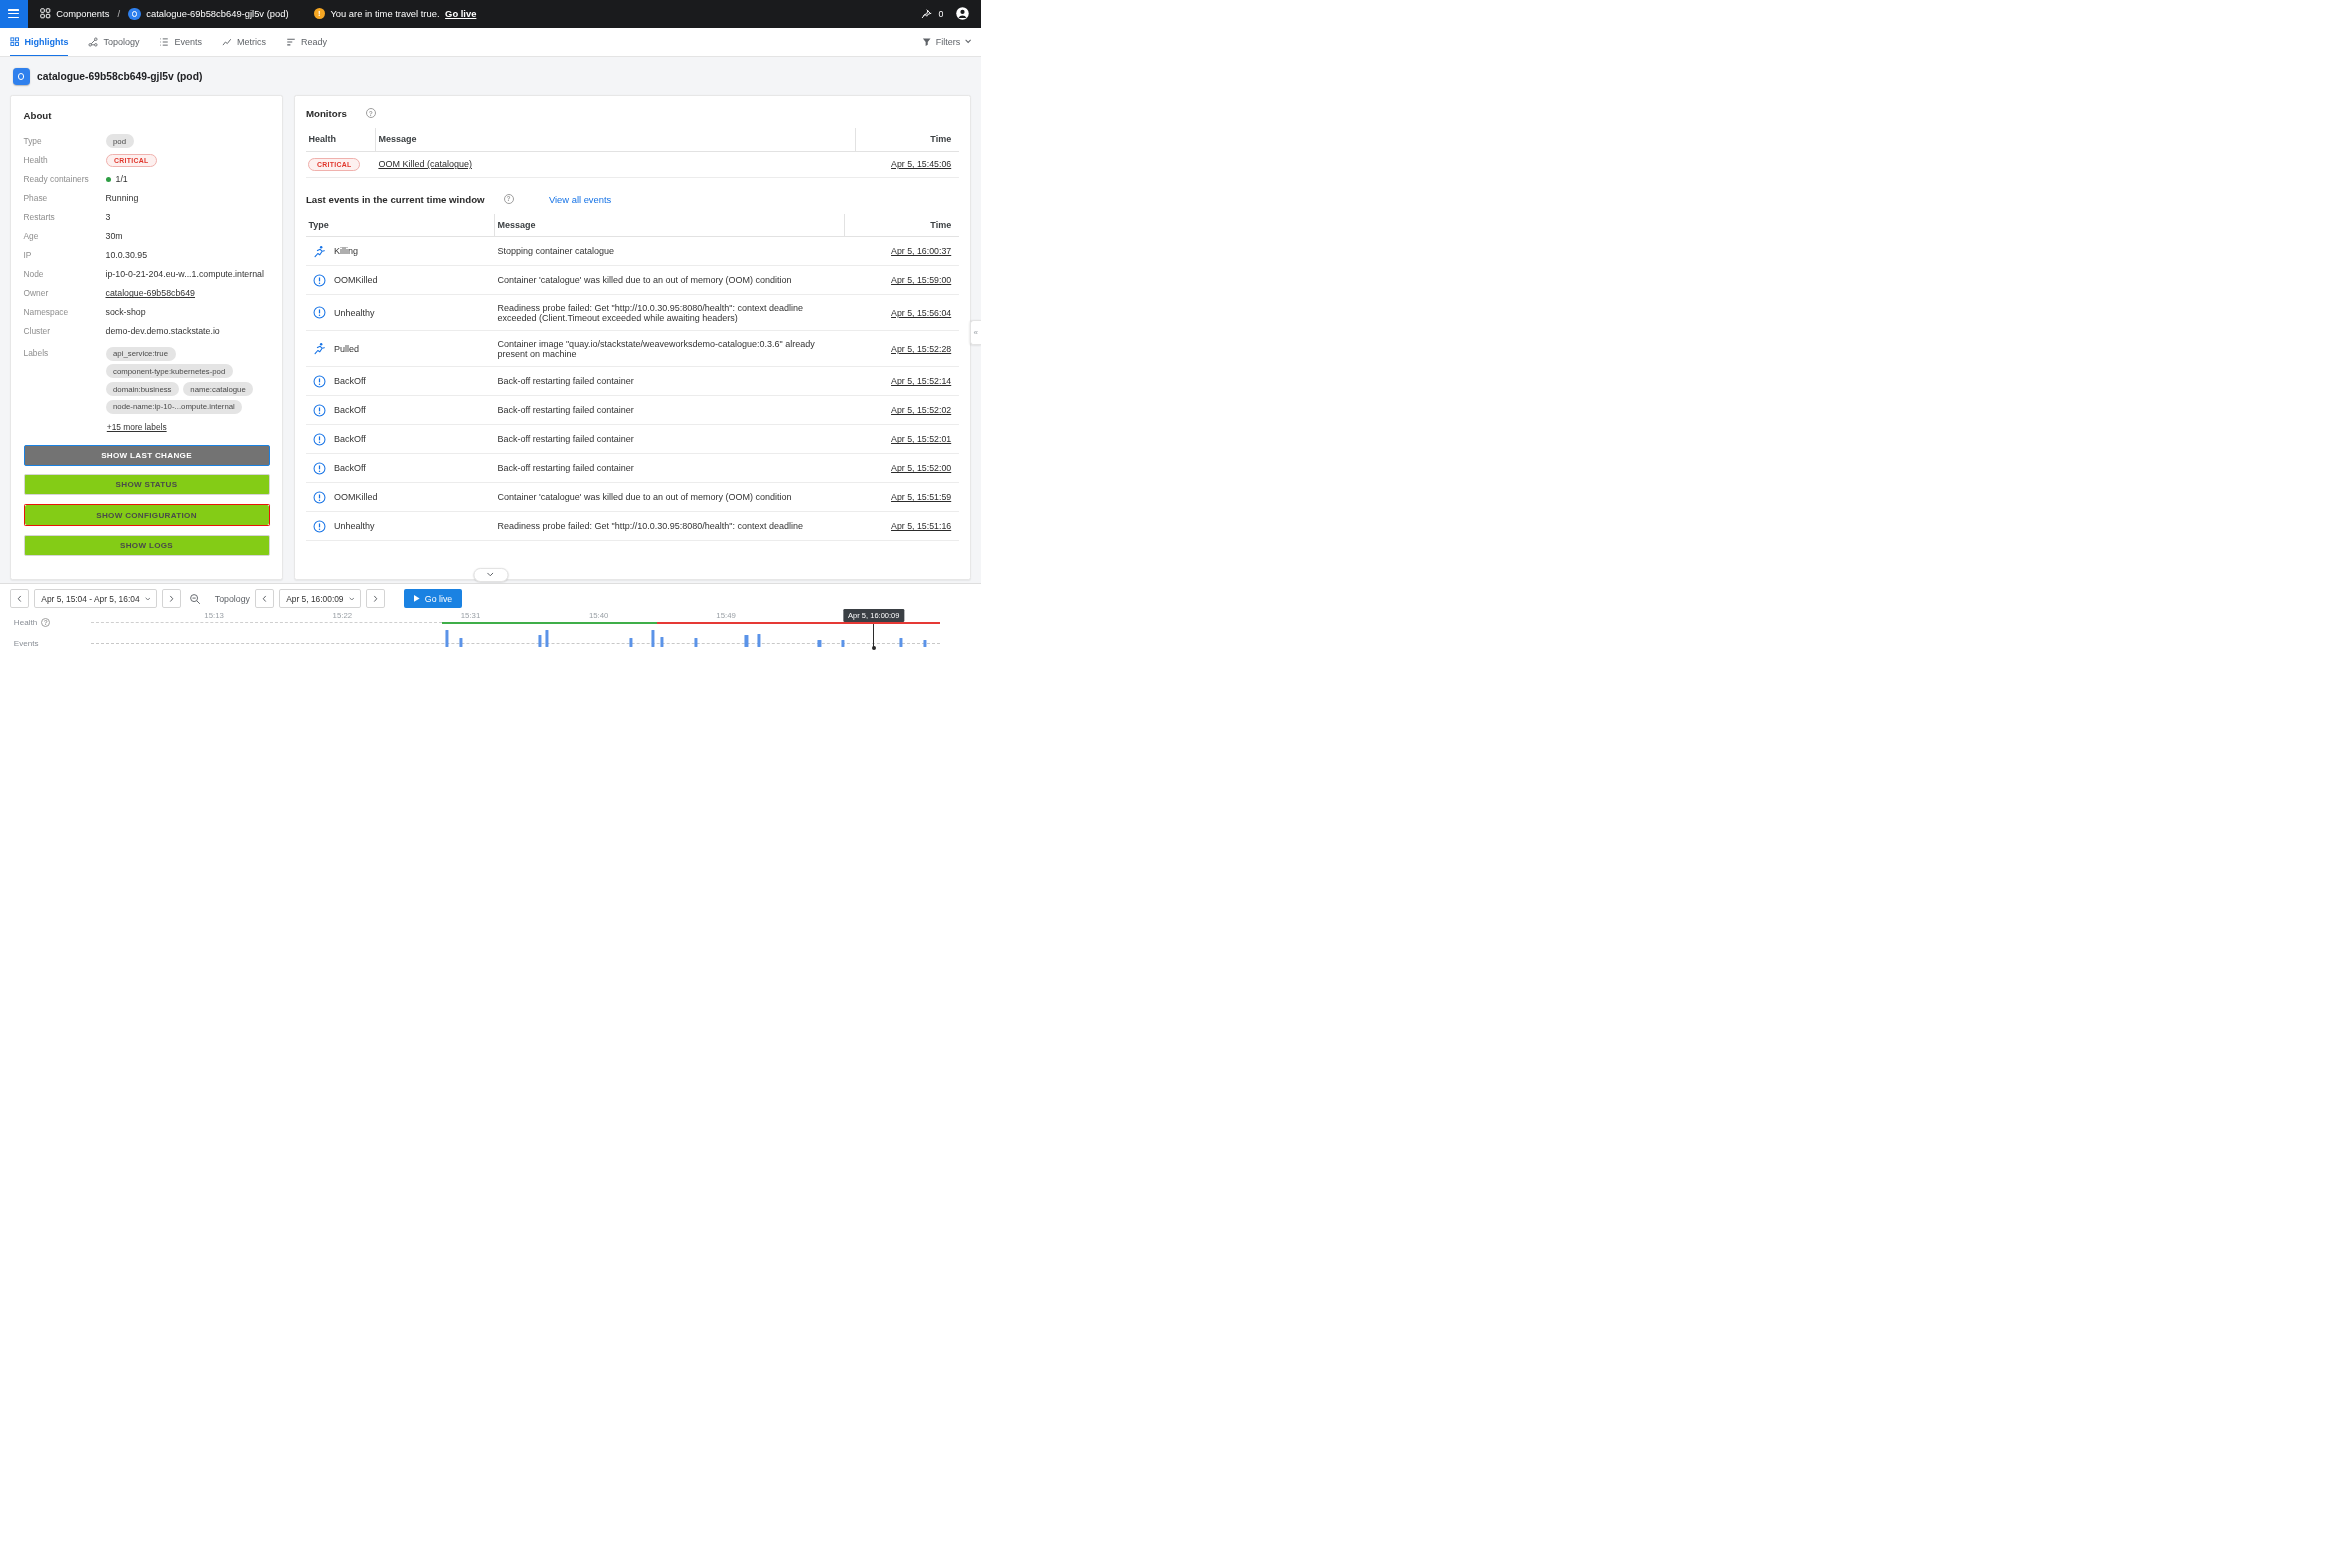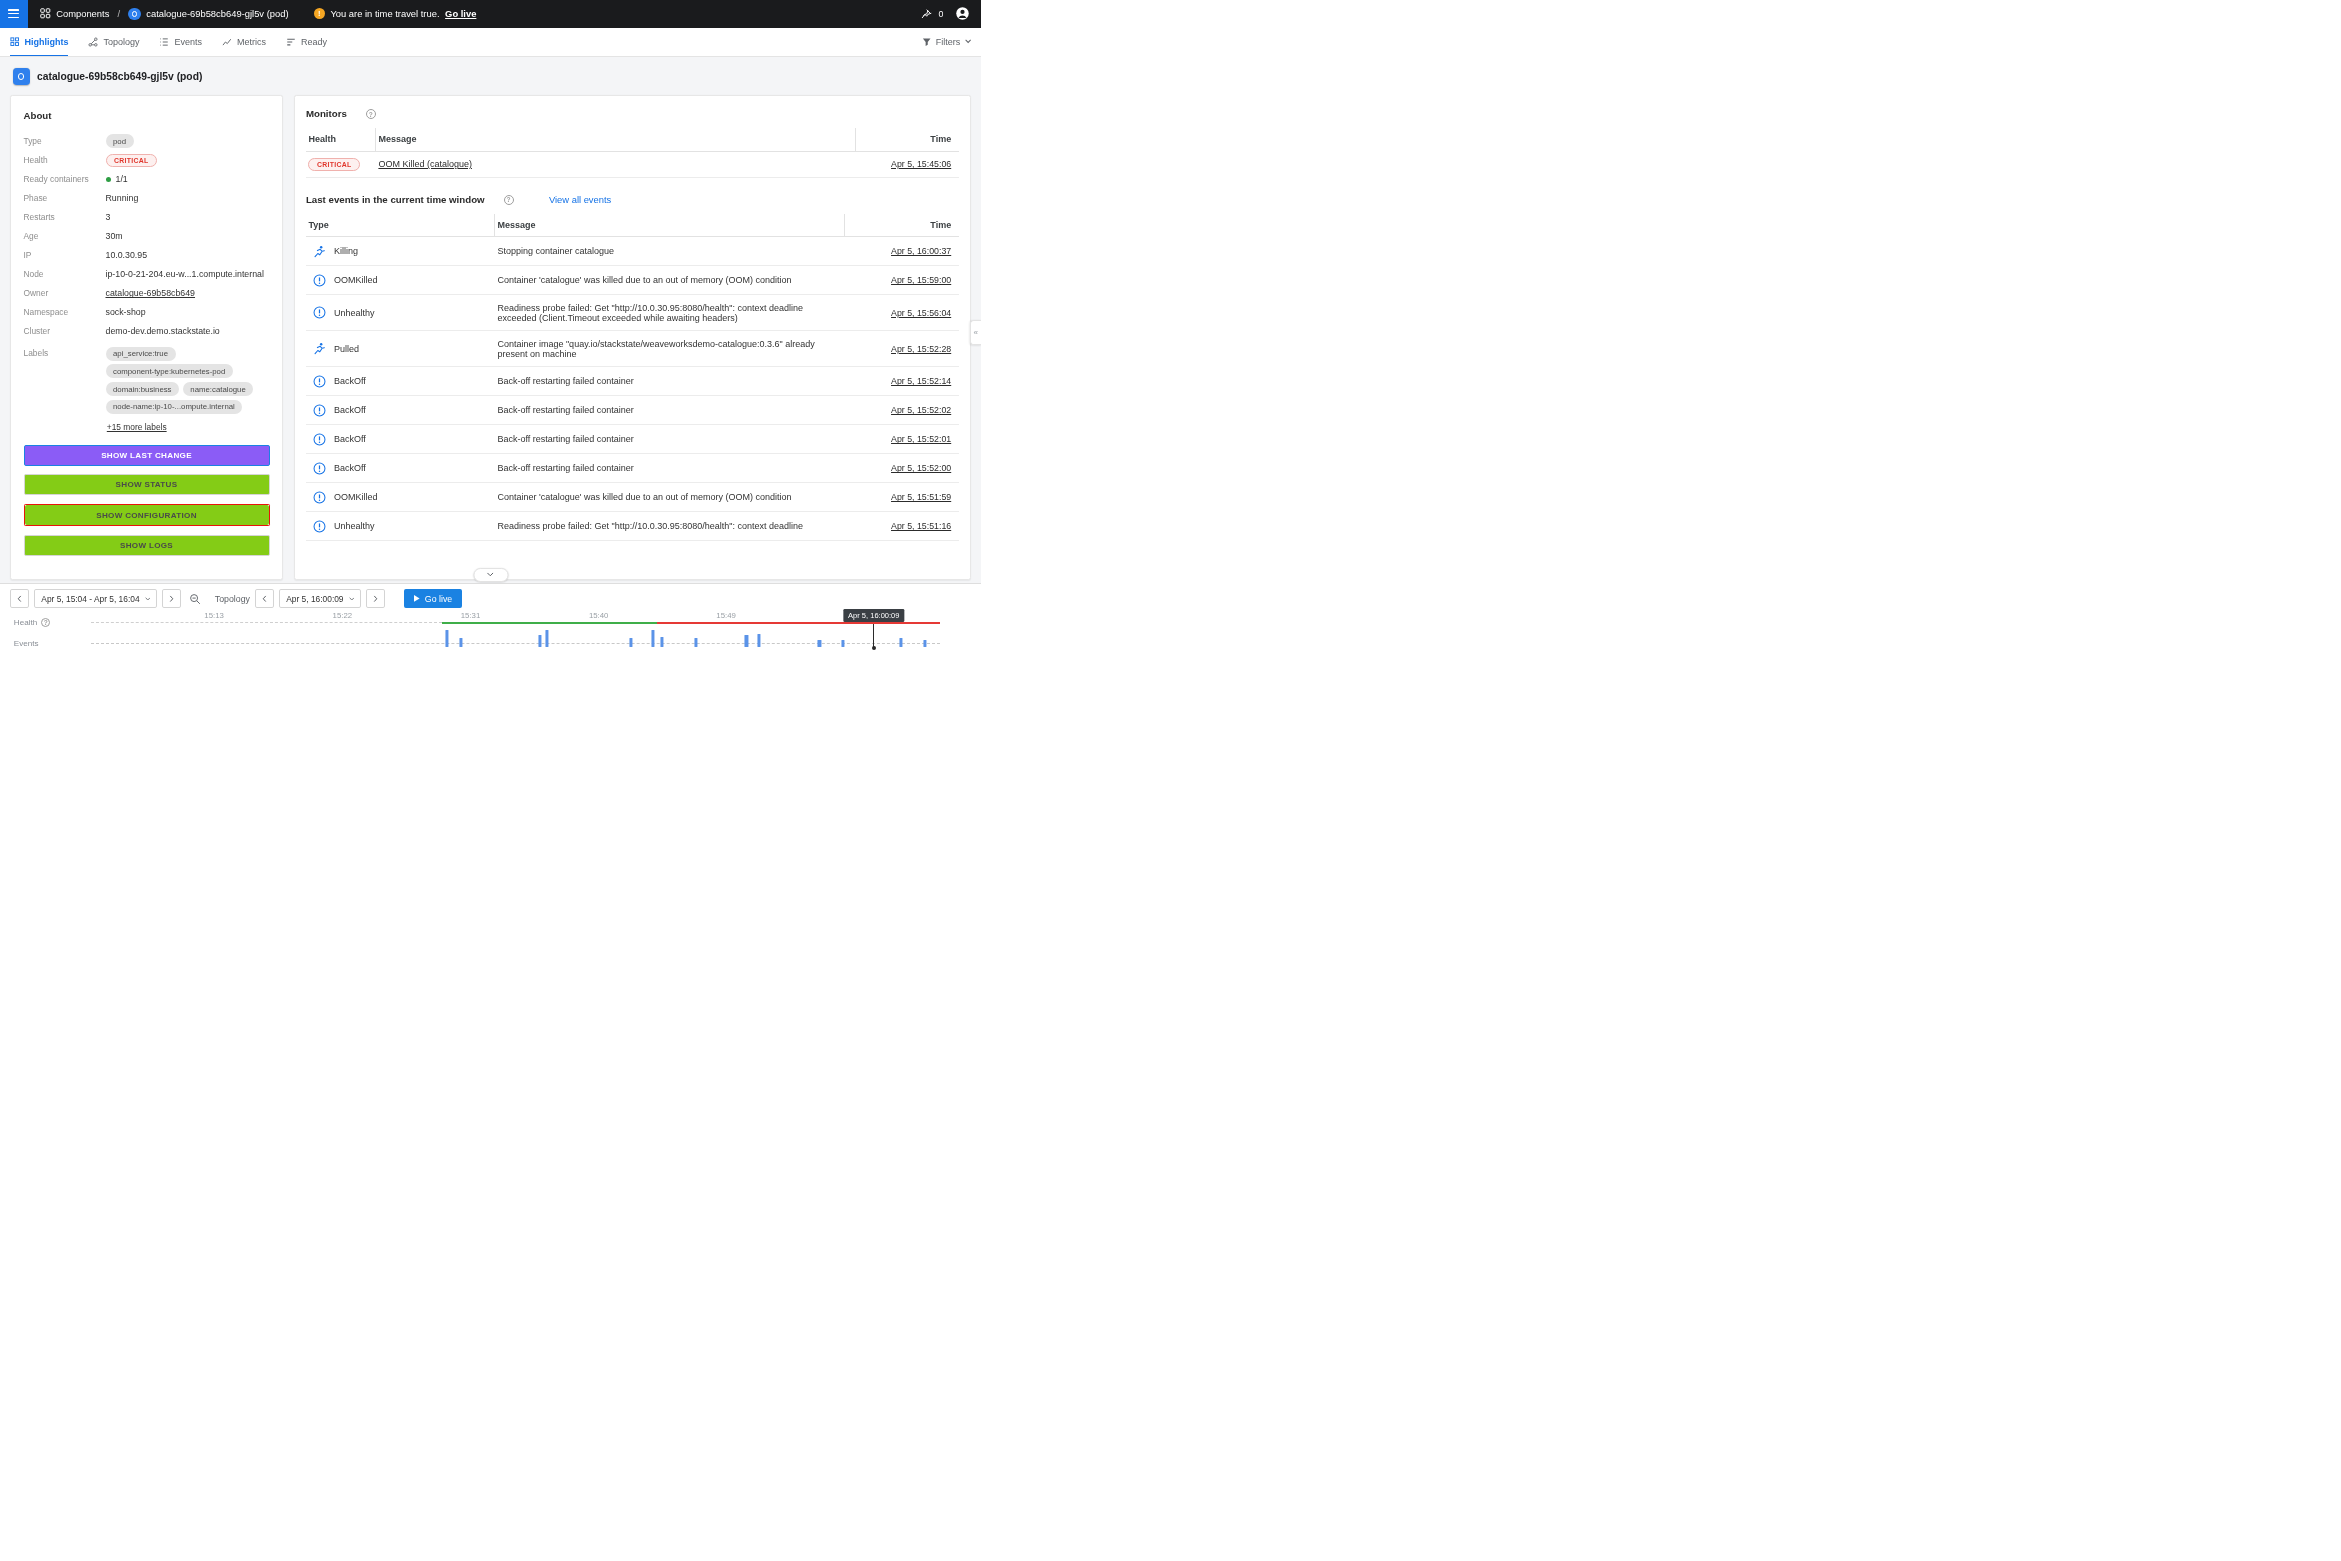--- a/index.html
+++ b/index.html
@@ -48,28 +48,28 @@
   .pill-critical { background:#fdf0ef; color:#e0362c; border:0.6px solid #f0b1ad; font-size:6.9px; font-weight:bold; letter-spacing:0.3px; padding:1.9px 7.5px; border-radius:7.5px; }
   .pill-deviating { background:#fff; color:#f29423; border:0.6px solid #f5c98c; font-size:6.9px; font-weight:bold; letter-spacing:0.3px; padding:1.9px 7.5px; border-radius:7.5px; }
   .dot-green { width:5px; height:5px; border-radius:50%; background:#2e9e44; display:inline-block; }
   .text-link { color:#333; text-decoration:underline; cursor:pointer; }
   .labels-block { display:flex; margin-top:2.5px; }
   .labels-pills { display:flex; flex-wrap:wrap; max-width:166px; padding-top:1.3px; }
   .labels-pills .pill-gray { margin:1.9px 3.8px 1.9px 0; }
   .more-labels { display:block; font-size:8.4px; color:#333; text-decoration:underline; margin:6.3px 0 0 1.3px; cursor:pointer; }
   .btn-stack { margin-top:12.5px; display:flex; flex-direction:column; gap:8.8px; }
   .btn { height:21px; width:100%; border-radius:1.9px; font-size:8.1px; font-weight:bold; letter-spacing:0.3px; cursor:pointer; font-family:inherit; }
-  .btn-primary { background:#8b5cf6; border:0.6px solid #1a82e2; color:#fff; }
+  .btn-primary { background:#737373; border:0.6px solid #1a82e2; color:#fff; }
   .btn-outline { background:#84cc16; border:0.6px solid #d5d5d5; color:#4a4a4a; }
   .red-annotation { border:1.9px solid #e8140c; border-radius:1.3px; }
   .red-annotation .btn { border:none; height:20px; }
 
   
   .right-card { flex:1; padding:12.5px 11.3px; display:flex; flex-direction:column; }
-  .sec-head { display:flex; align-items:flex-end; gap:19px; }
+  .sec-head { display:flex; align-items:flex-start; gap:19px; }
   .help-icon { width:10px; height:10px; border:0.9px solid #9e9e9e; border-radius:50%; color:#9e9e9e; font-size:6.6px; font-weight:bold; display:inline-flex; align-items:center; justify-content:center; cursor:pointer; }
   .help-icon::before { content:"?"; }
   .view-all { color:#1673e6; font-size:9.4px; margin-left:16.3px; cursor:pointer; }
   .tbl { width:100%; margin-top:8.8px; }
   .tbl-head { display:flex; border-bottom:0.6px solid #e2e2e2; }
   .th { font-size:9px; font-weight:bold; color:#3c4043; padding:6.3px 7.5px 6.3px 2.5px; }
   .th.sep { border-right:0.6px solid #e2e2e2; }
   .row { display:flex; border-bottom:0.6px solid #ececec; align-items:center; }
   .mon-health { width:70px; flex:0 0 70px; }
   .mon-msg { flex:1; }

